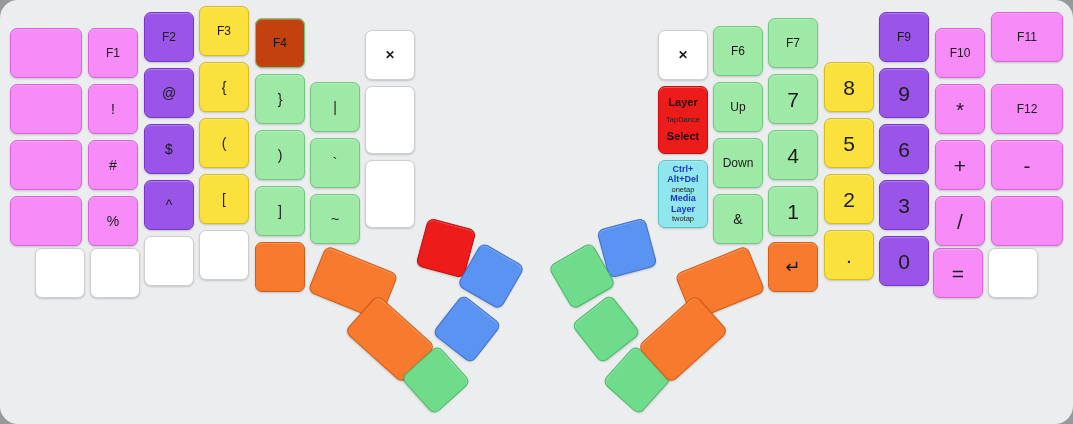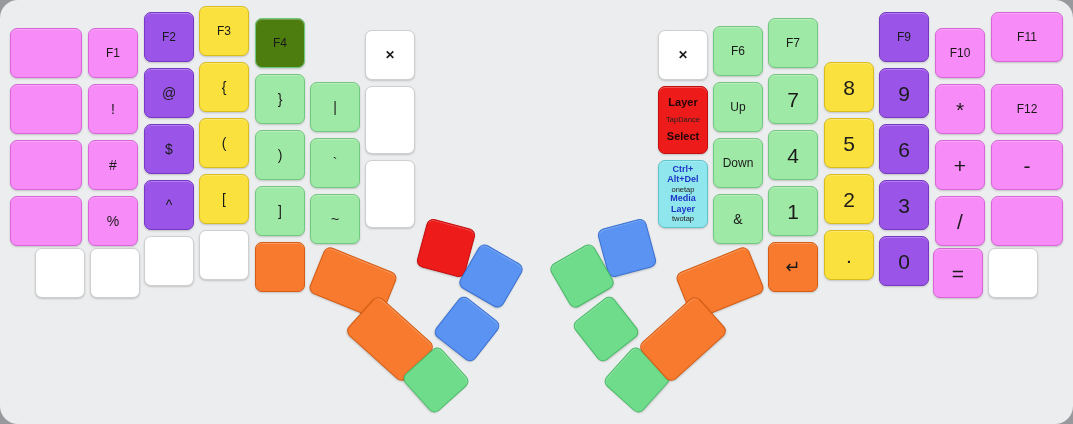--- a/index.html
+++ b/index.html
@@ -81,21 +81,21 @@
       <div class="key" style="left: 199px; top: 62px; width: 50px; height: 50px; background: rgb(251, 225, 61); border-color: rgb(216, 189, 28);">
         <span class="lbl md">{</span>
       </div>
       <div class="key" style="left: 199px; top: 118px; width: 50px; height: 50px; background: rgb(251, 225, 61); border-color: rgb(216, 189, 28);">
         <span class="lbl md">(</span>
       </div>
       <div class="key" style="left: 199px; top: 174px; width: 50px; height: 50px; background: rgb(251, 225, 61); border-color: rgb(216, 189, 28);">
         <span class="lbl md">[</span>
       </div>
       <div class="key" style="left: 199px; top: 230px; width: 50px; height: 50px; background: rgb(255, 255, 255); border-color: rgb(207, 207, 207);"></div>
-      <div class="key" style="left: 255px; top: 18px; width: 50px; height: 50px; background: #4d7c0f; border-color: rgb(111, 201, 126);">
+      <div class="key" style="left: 255px; top: 18px; width: 50px; height: 50px; background: #c2410c; border-color: rgb(111, 201, 126);">
         <span class="lbl sm">F4</span>
       </div>
       <div class="key" style="left: 255px; top: 74px; width: 50px; height: 50px; background: rgb(159, 233, 166); border-color: rgb(111, 201, 126);">
         <span class="lbl md">}</span>
       </div>
       <div class="key" style="left: 255px; top: 130px; width: 50px; height: 50px; background: rgb(159, 233, 166); border-color: rgb(111, 201, 126);">
         <span class="lbl md">)</span>
       </div>
       <div class="key" style="left: 255px; top: 186px; width: 50px; height: 50px; background: rgb(159, 233, 166); border-color: rgb(111, 201, 126);">
         <span class="lbl md">]</span>

